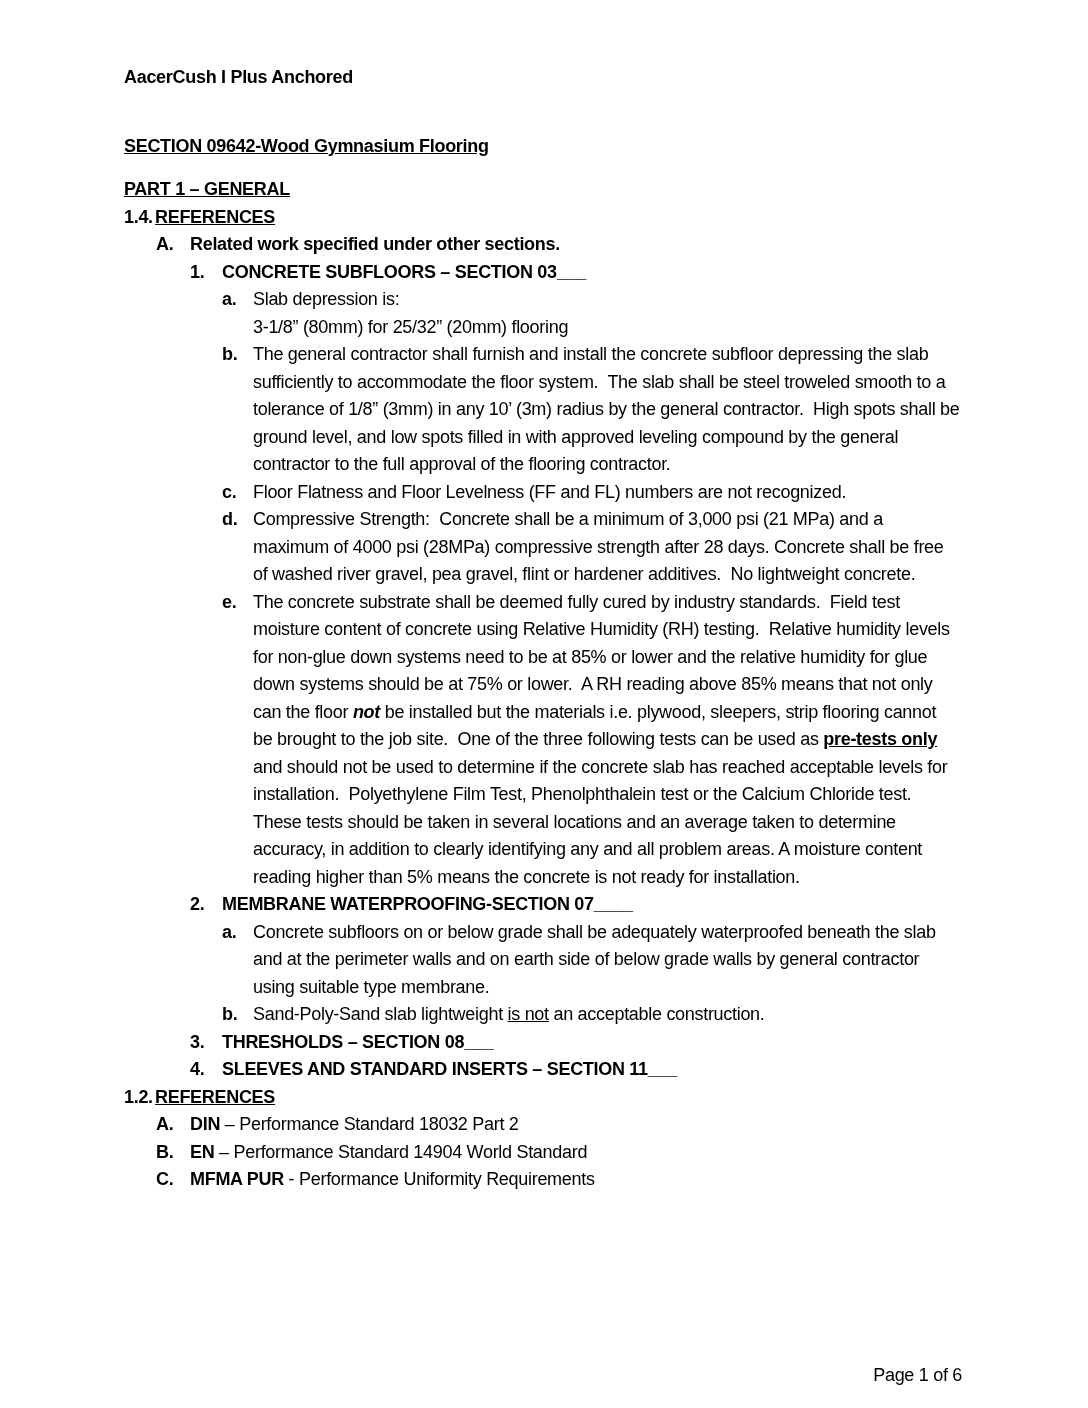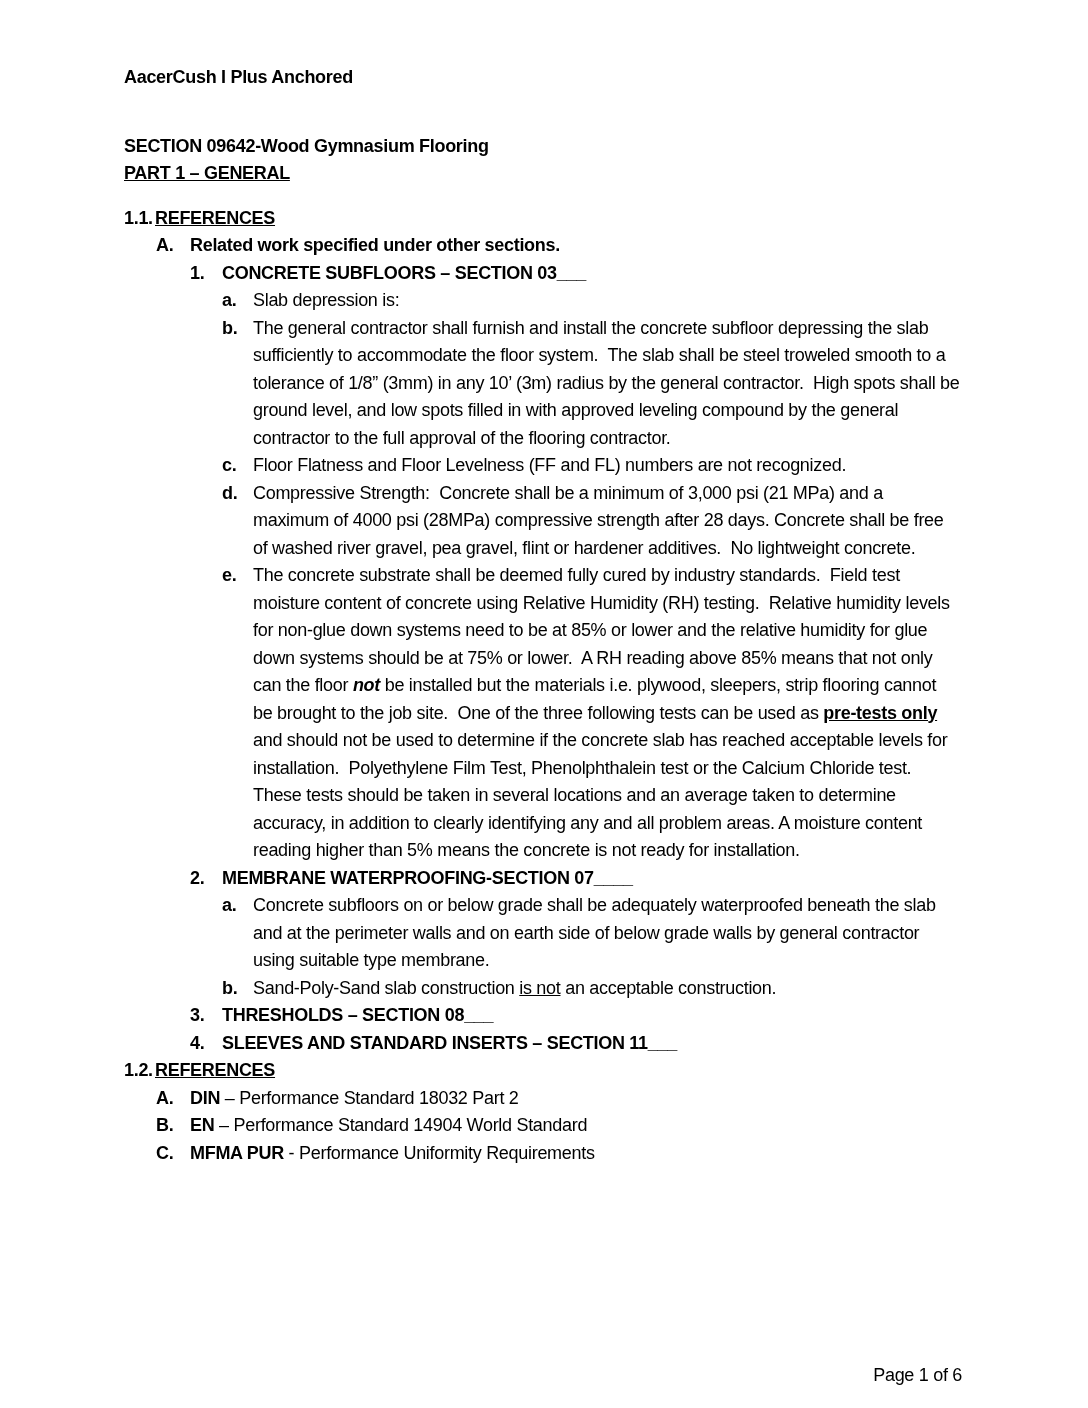--- a/index.html
+++ b/index.html
@@ -8,22 +8,22 @@
     width:1088px; height:1408px;
     font-family:"Liberation Sans", sans-serif;
     font-size:18px; line-height:27.5px;
     letter-spacing:-0.3px;
     color:#000000;
     position:relative;
     overflow:hidden;
   }
   .page { position:relative; width:1088px; height:1000px; padding:64px 128px 0 124px; }
   .doc-title   { font-weight:bold; margin-bottom:41px; }
-  .section-title { font-weight:bold; margin-bottom:0; }
-  .part-title-row { margin-bottom:17px; }
+  .section-title { font-weight:bold; margin-bottom:16px;text-decoration:underline; }
+  .part-title-row { }
   .part-title-row span { font-weight:bold; text-decoration:underline; }
   .row { display:flex; align-items:baseline; }
   .row .m { font-weight:bold; flex:0 0 auto; }
   .lvl-sec .m { width:31px; }
   .lvl-A  { padding-left:32px; } .lvl-A .m { width:34px; }
   .lvl-1  { padding-left:66px; } .lvl-1 .m { width:32px; }
   .lvl-a  { padding-left:98px; } .lvl-a .m { width:31px; }
   .lvl-cont { padding-left:129px; }
   .body { flex:1 1 auto; white-space:pre-wrap; }
   .b { font-weight:bold; }
@@ -34,39 +34,42 @@
 </head>
 <body>
 
 <div class="page">
 
   <div class="doc-title">AacerCush I Plus Anchored</div>
   <div class="section-title">SECTION 09642-Wood Gymnasium Flooring</div>
   <div class="part-title-row"><span>PART 1 – GENERAL</span></div>
 
   <div class="row lvl-sec">
-    <span class="m">1.1.</span>
+    <span class="m">1.4.</span>
     <span class="body"><span class="b u">REFERENCES</span></span>
   </div>
 
   <div class="row lvl-A">
     <span class="m">A.</span>
     <span class="body"><span class="b">Related work specified under other sections.</span></span>
   </div>
 
   <div class="row lvl-1">
     <span class="m">1.</span>
     <span class="body"><span class="b">CONCRETE SUBFLOORS – SECTION 03___</span></span>
   </div>
 
   <div class="row lvl-a">
     <span class="m">a.</span>
     <span class="body"><span>Slab depression is:</span></span>
   </div>
 
+  <div class="row lvl-cont">
+    <span class="body"><span>3-1/8” (80mm) for 25/32” (20mm) flooring</span></span>
+  </div>
 
 
   <div class="row lvl-a">
     <span class="m">b.</span>
     <span class="body"><span>The general contractor shall furnish and install the concrete subfloor depressing the slab sufficiently to accommodate the floor system.  The slab shall be steel troweled smooth to a tolerance of 1/8” (3mm) in any 10’ (3m) radius by the general contractor.  High spots shall be ground level, and low spots filled in with approved leveling compound by the general contractor to the full approval of the flooring contractor.</span></span>
   </div>
 
   <div class="row lvl-a">
     <span class="m">c.</span>
     <span class="body"><span>Floor Flatness and Floor Levelness (FF and FL) numbers are not recognized.</span></span>
@@ -87,21 +90,21 @@
     <span class="body"><span class="b">MEMBRANE WATERPROOFING-SECTION 07____</span></span>
   </div>
 
   <div class="row lvl-a">
     <span class="m">a.</span>
     <span class="body"><span>Concrete subfloors on or below grade shall be adequately waterproofed beneath the slab and at the perimeter walls and on earth side of below grade walls by general contractor using suitable type membrane.</span></span>
   </div>
 
   <div class="row lvl-a">
     <span class="m">b.</span>
-    <span class="body"><span>Sand-Poly-Sand slab construction </span><span class="u">is not</span><span> an acceptable construction.</span></span>
+    <span class="body"><span>Sand-Poly-Sand slab lightweight </span><span class="u">is not</span><span> an acceptable construction.</span></span>
   </div>
 
   <div class="row lvl-1">
     <span class="m">3.</span>
     <span class="body"><span class="b">THRESHOLDS – SECTION 08___</span></span>
   </div>
 
   <div class="row lvl-1">
     <span class="m">4.</span>
     <span class="body"><span class="b">SLEEVES AND STANDARD INSERTS – SECTION 11___</span></span>

